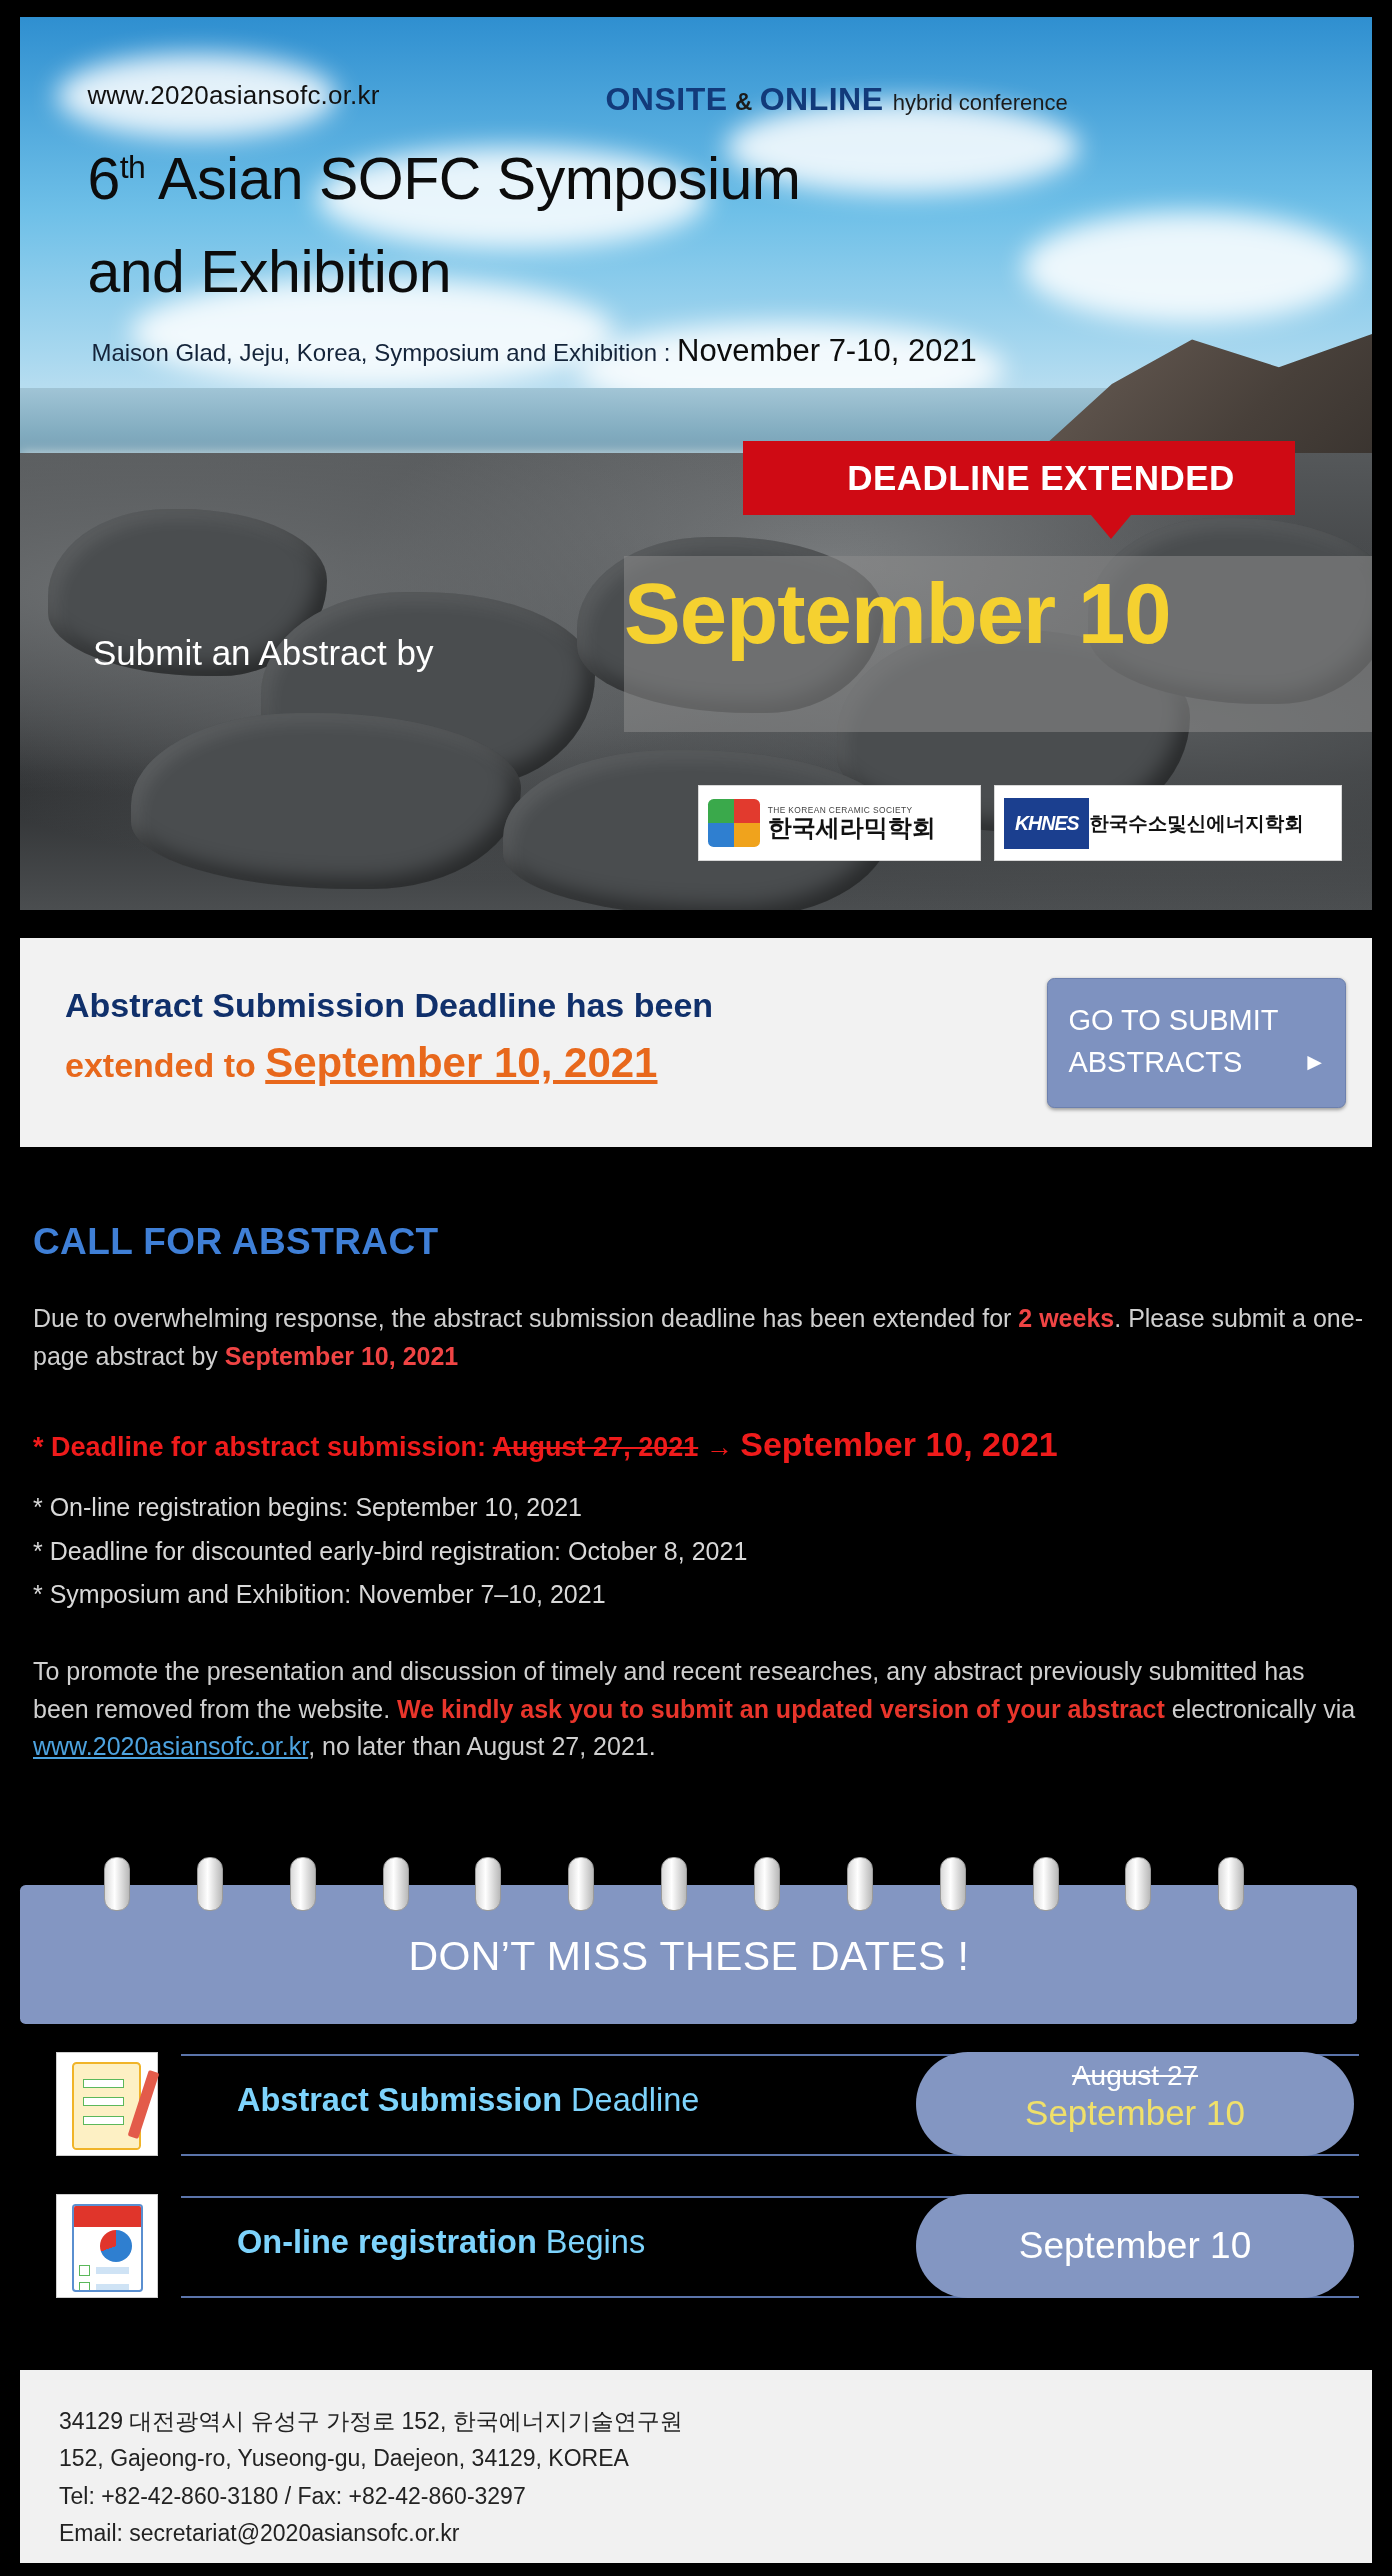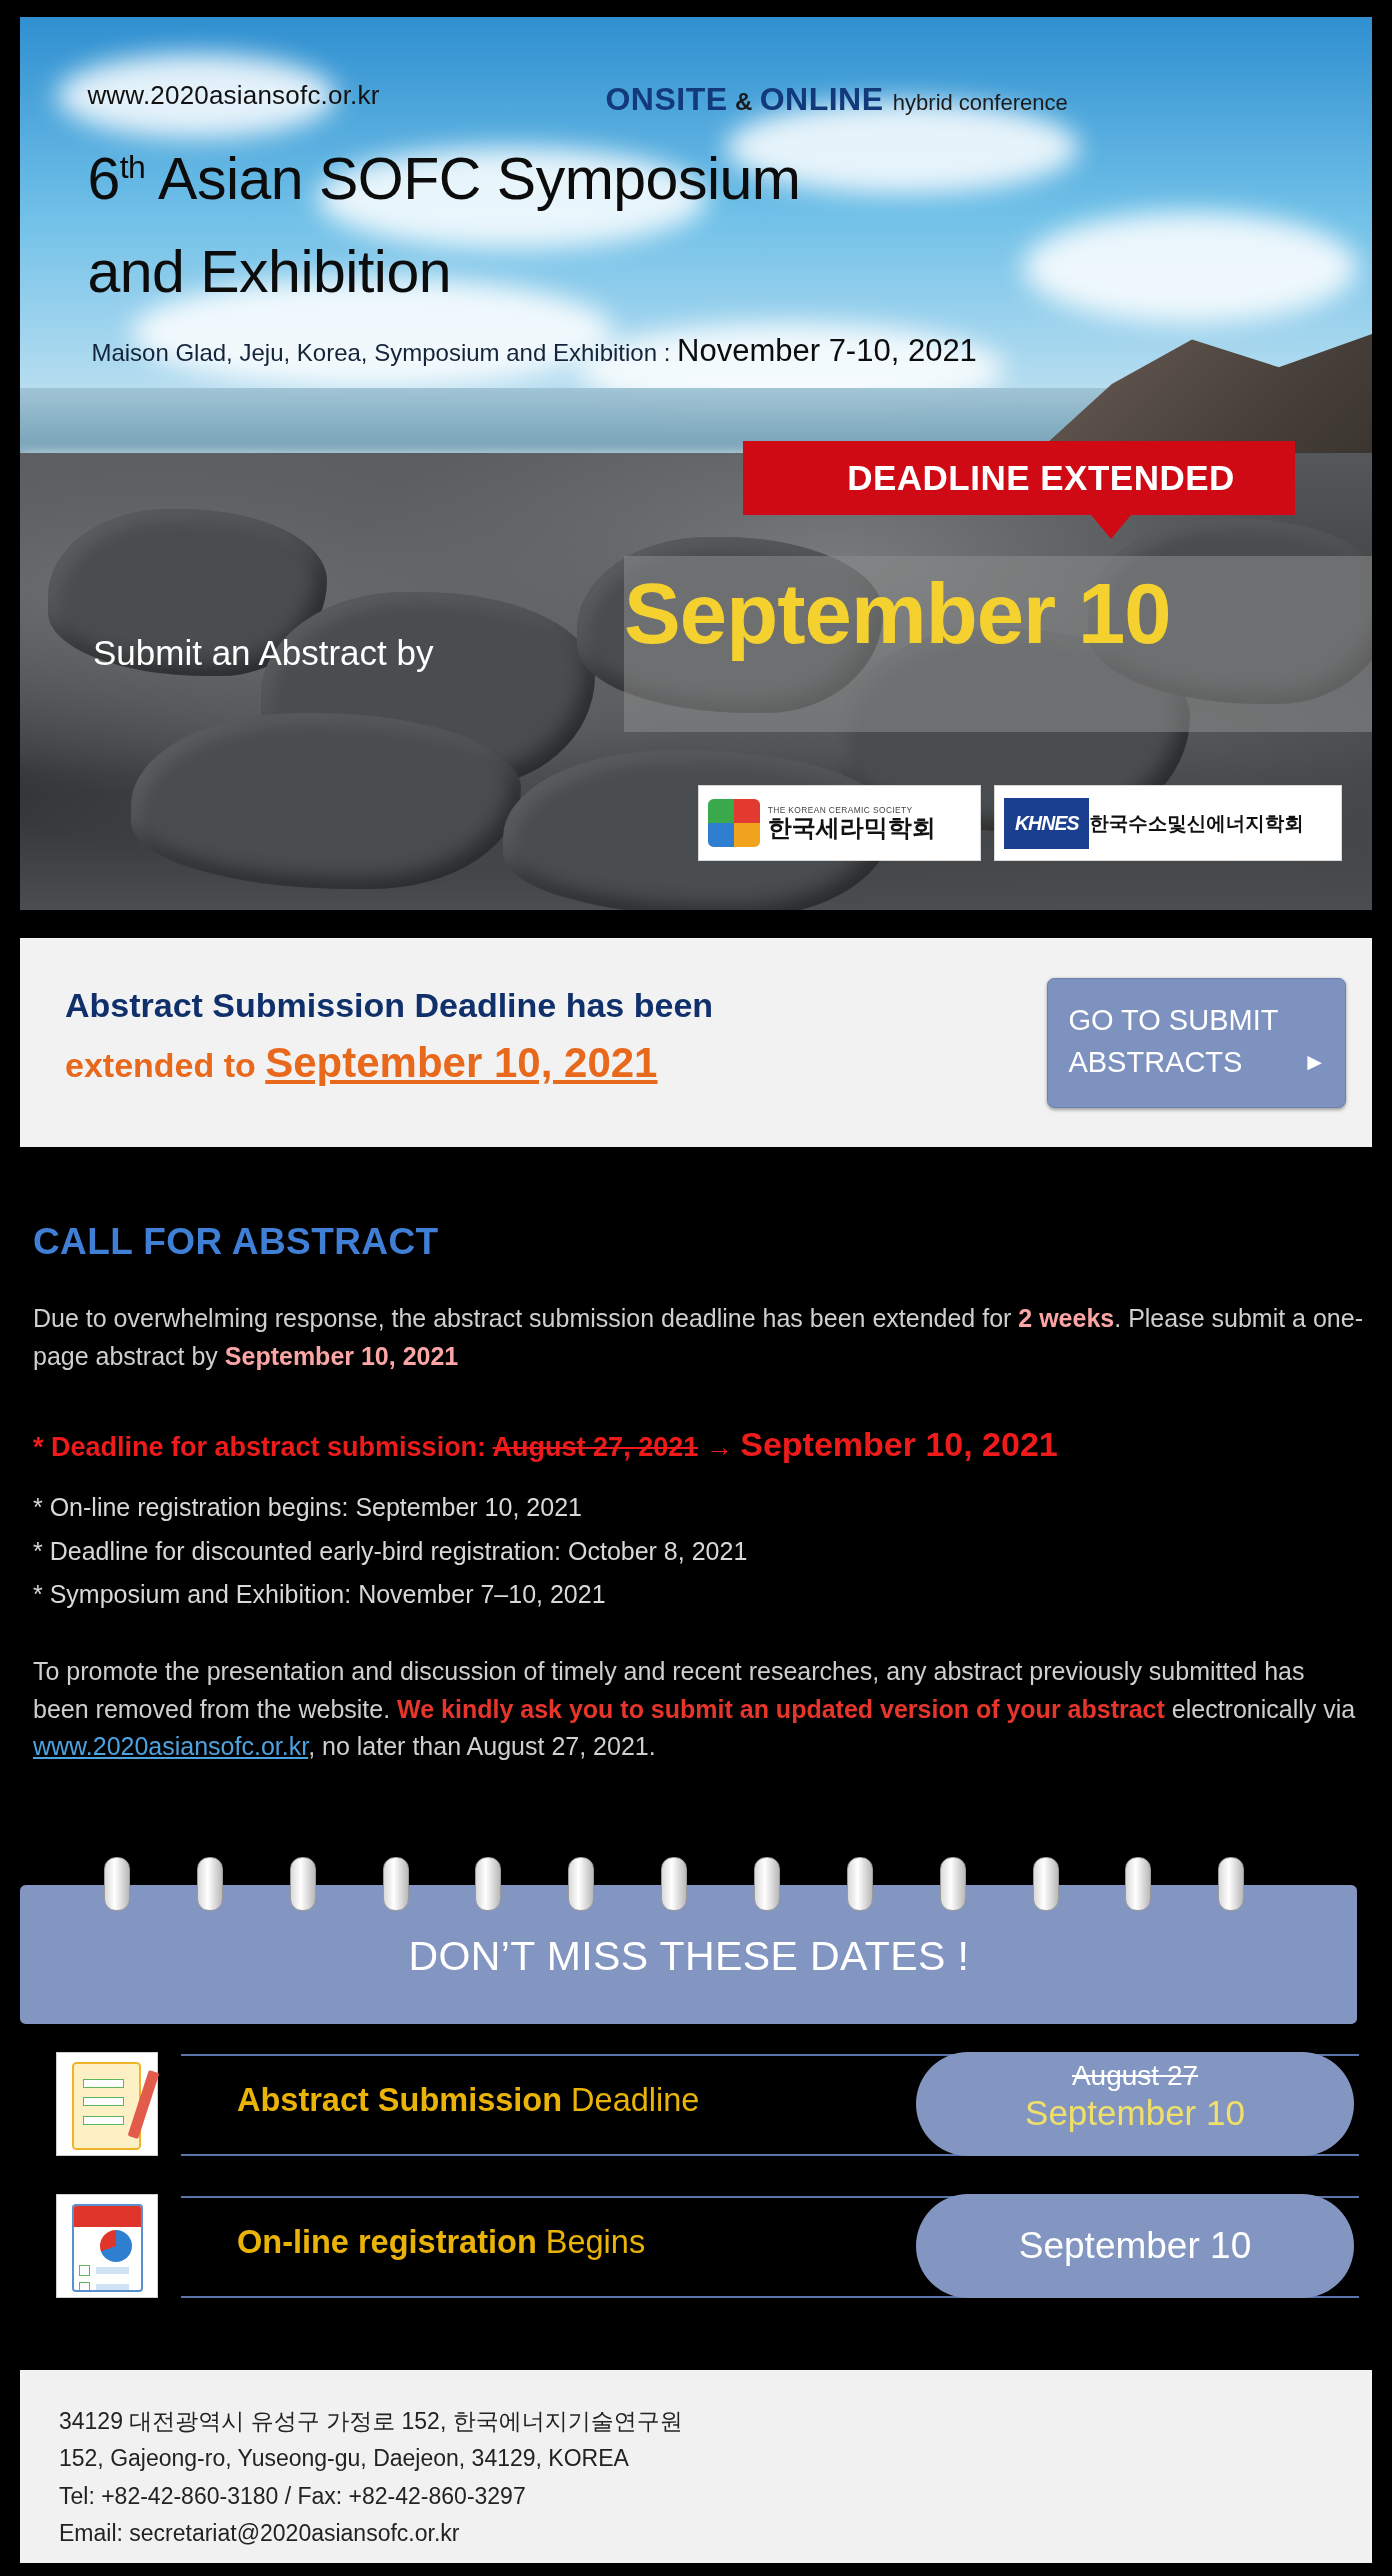--- a/index.html
+++ b/index.html
@@ -293,21 +293,21 @@
   }
   .cfa-p1 {
     position: absolute;
     left: 33px;
     top: 1300px;
     width: 1337px;
     font-size: 25px;
     color: #cfcfcf;
     line-height: 1.5;
   }
-  .cfa-p1 b { color: #fca5a5; }
+  .cfa-p1 b { color: #ef4444; }
 
   .cfa-red {
     position: absolute;
     left: 33px;
     top: 1425px;
     font-size: 27px;
     font-weight: bold;
     color: #ef1b1b;
     white-space: nowrap;
   }
@@ -426,21 +426,21 @@
     left: 144px; right: 5.6px; bottom: 3.7px;
     height: 2.8px;
     background: #5b74aa;
   }
   .row-label {
     position: absolute;
     left: 200px;
     top: 32px;
     font-size: 32.5px;
     font-weight: bold;
-    color: #eab308;
+    color: #7dd3fc;
     white-space: nowrap;
   }
   .row-label .thin { font-weight: normal; }
   .pill {
     position: absolute;
     right: 11px;
     top: 1.9px;
     width: 438px;
     height: 104px;
     background: #8396c2;

